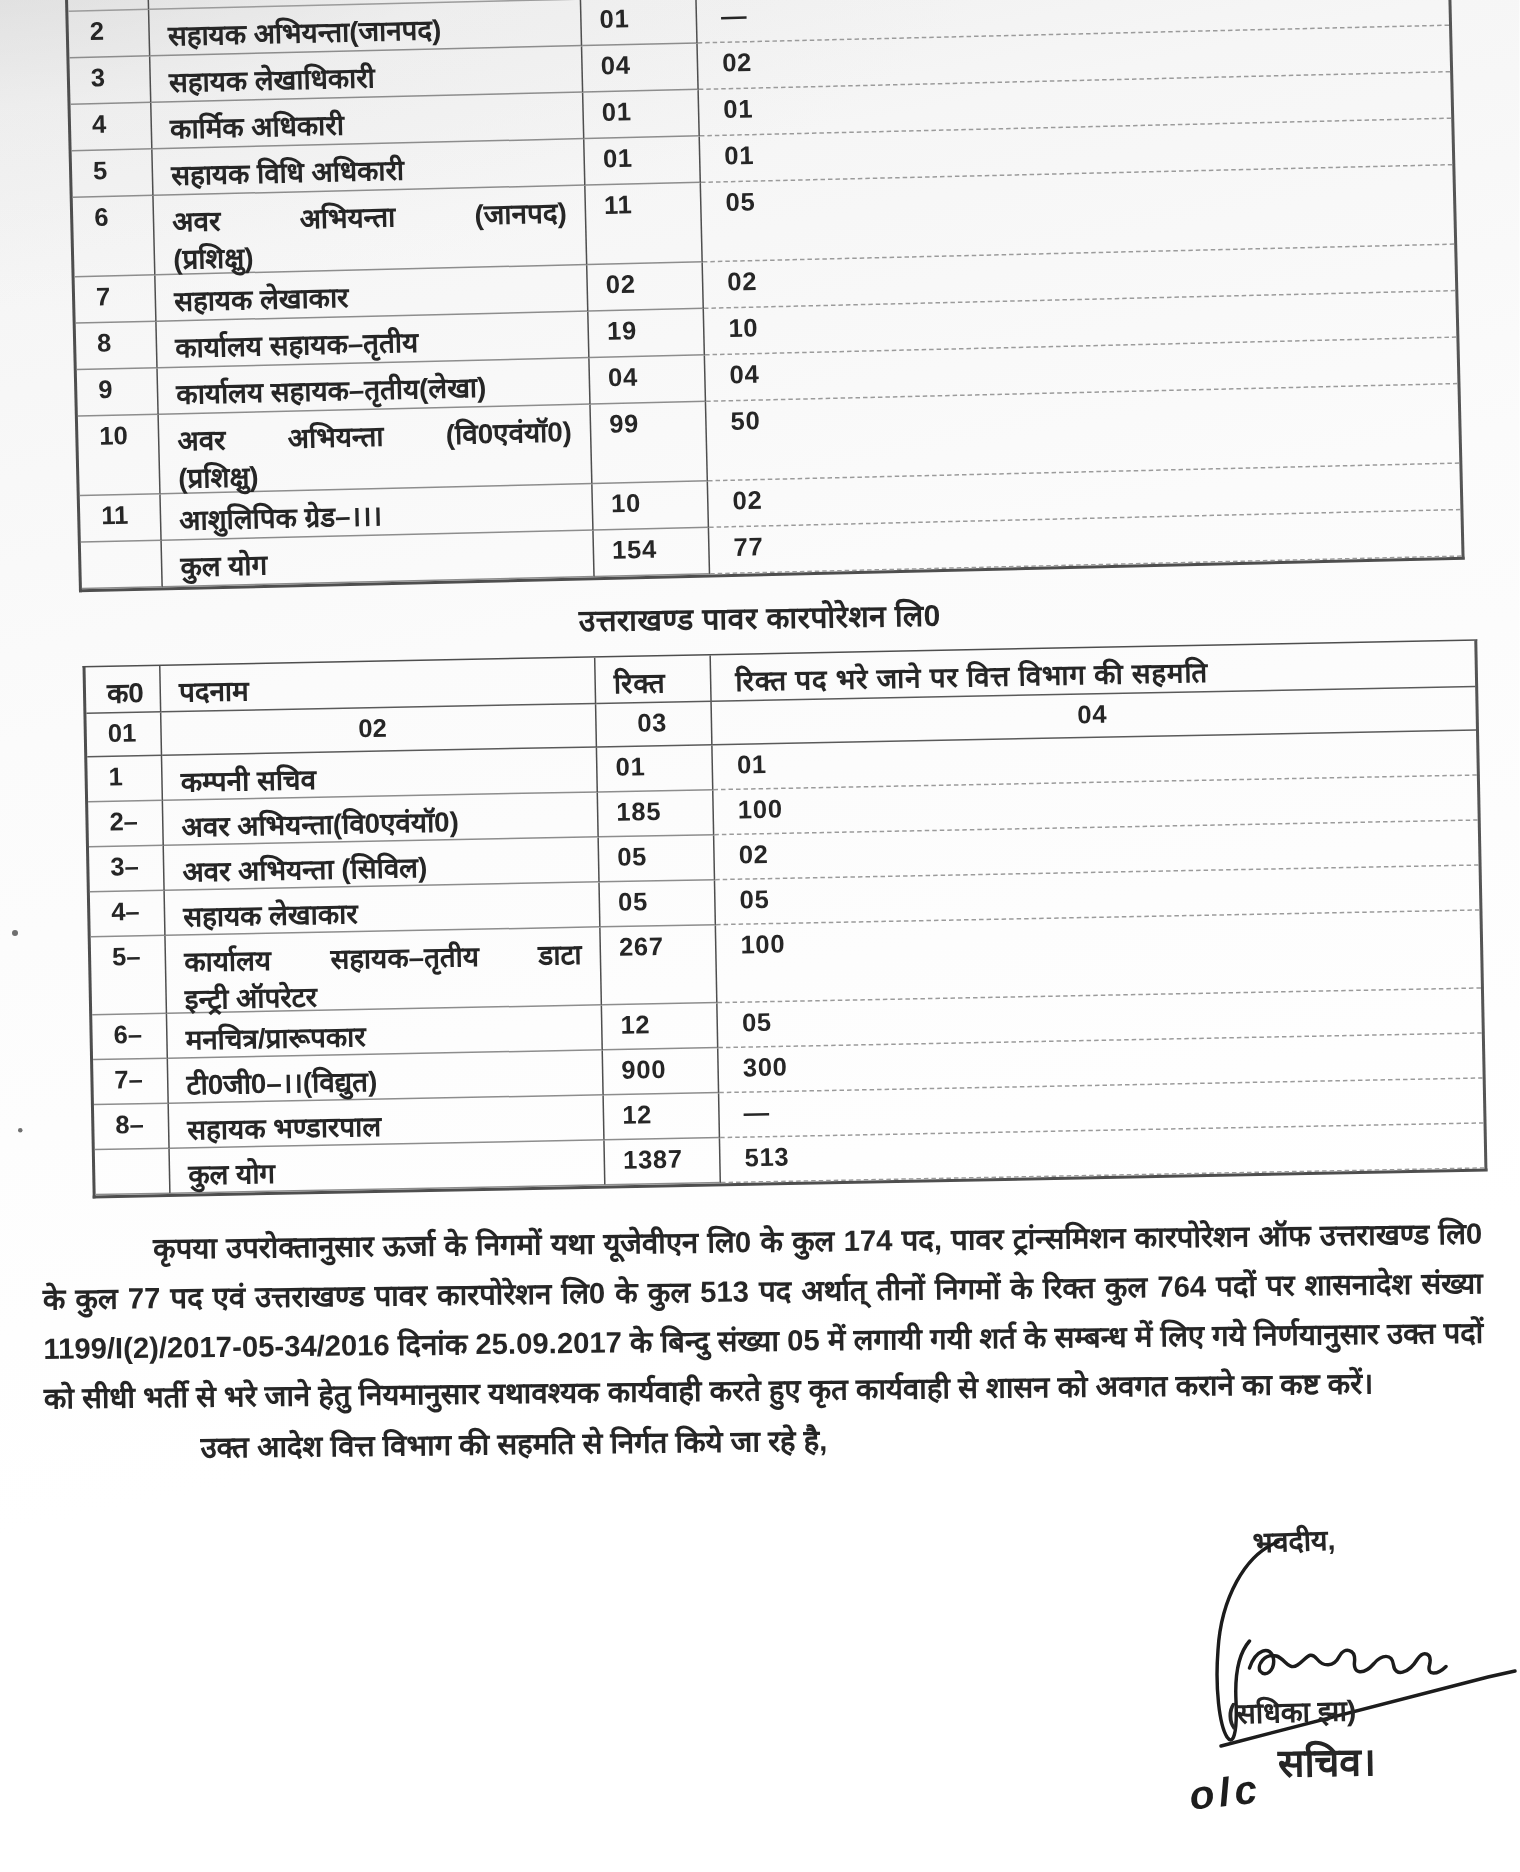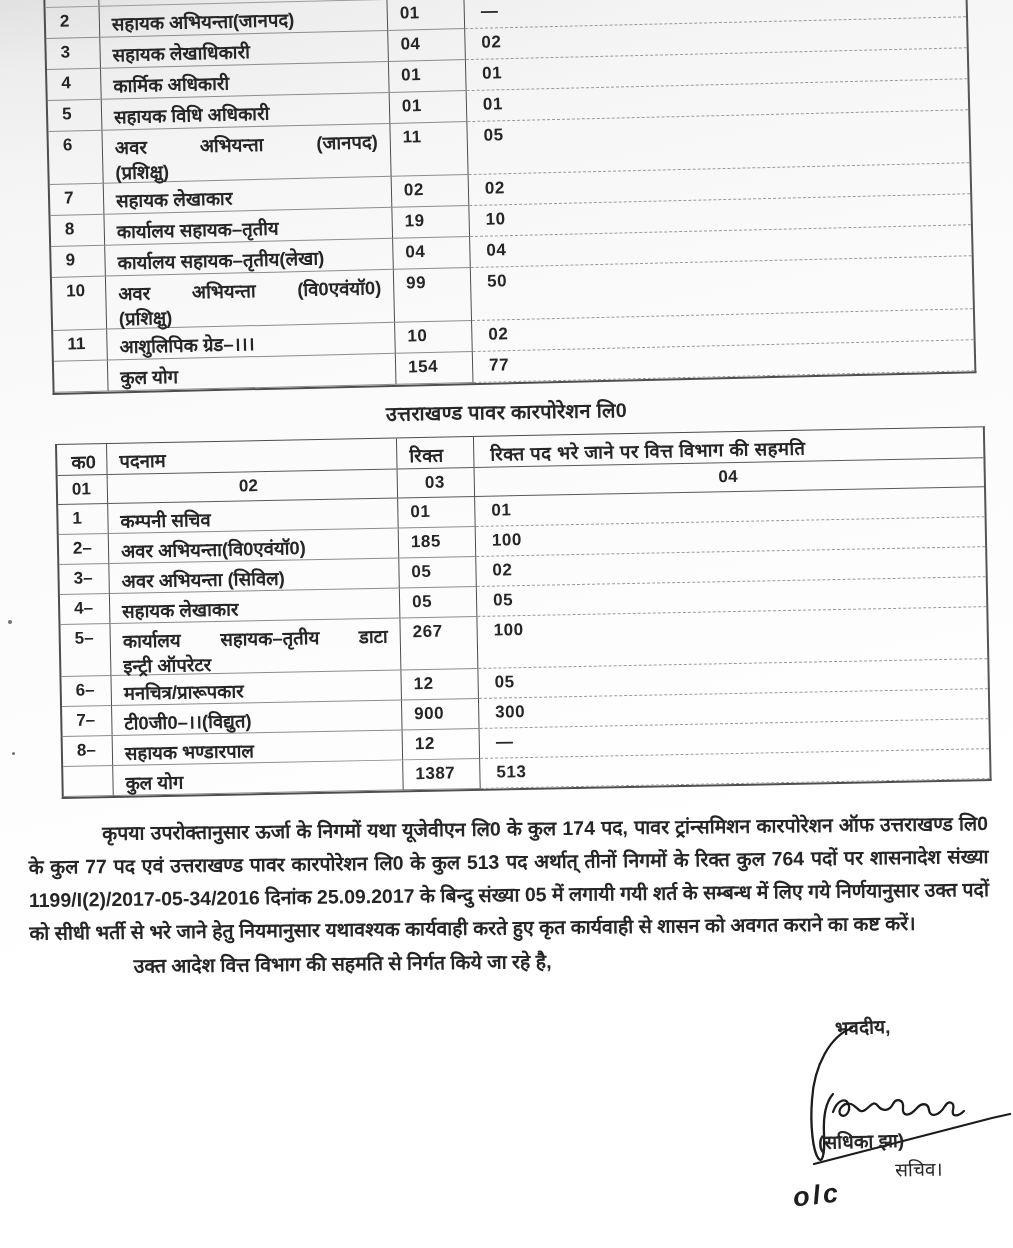--- a/index.html
+++ b/index.html
@@ -37,21 +37,21 @@
   .spread{display:block;text-align:justify;text-align-last:justify;padding-right:4px;}
   .line2{display:block;}
   
   .heading{width:100%;text-align:center;font-size:20px;font-weight:700;letter-spacing:.3px;}
   .bodytext{width:960px;font-size:19.5px;line-height:33px;font-weight:600;text-align:justify;}
   .bodytext p{margin:0;}
   .p1{text-indent:74px;}
   .p2{text-indent:104px;margin-top:1px !important;}
   .sig-closing{font-size:19px;font-weight:700;}
   .sig-name{font-size:19px;font-weight:700;}
-  .sig-desig{font-size:19px;font-weight:400;margin-left:43px;}
+  .sig-desig{font-size:26px;font-weight:700;}
   .sig-mark{font-size:27px;font-style:italic;font-weight:600;letter-spacing:3px;transform:rotate(-6deg);color:#1d1d1d;}
   .speck{position:absolute;background:#6f6f6f;border-radius:50%;}
 </style>
 </head>
 <body>
 
 <div class="abs t t1" style="left:45px;top:-12px;width:920px;transform:rotate(-1.35deg);transform-origin:0 20%;">
   <div class="row r-stub">
     <div class="cell c1"></div>
       <div class="cell c2"></div>

